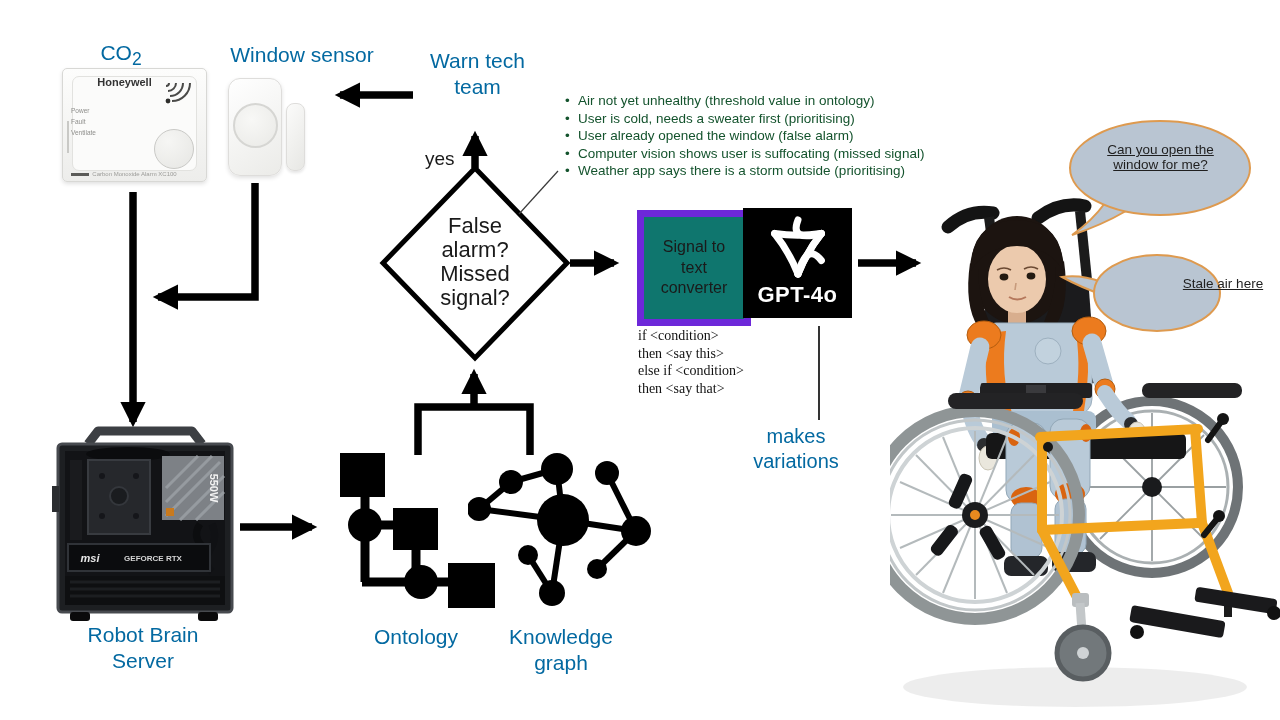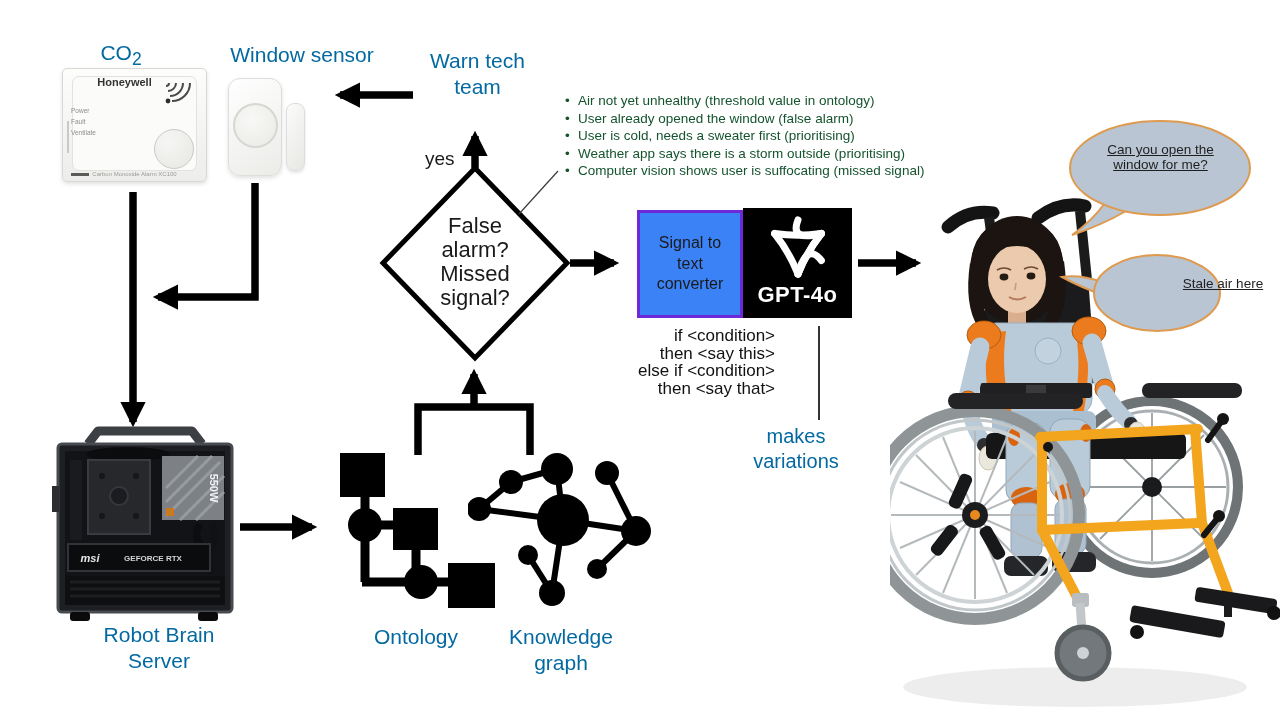--- a/index.html
+++ b/index.html
@@ -5,26 +5,26 @@
   html,body{margin:0;padding:0;background:#fff;}
   #canvas{position:relative;width:1280px;height:720px;background:#ffffff;overflow:hidden;
           font-family:"Liberation Sans",sans-serif;color:#1a1a1a;}
   .abs{position:absolute;}
   .lbl{font-size:21px;line-height:1.25;text-align:center;color:#0369a1;}
   
   #reasons{margin:0;padding:0;list-style:none;font-size:13.5px;line-height:17.6px;color:#14532d;}
   #reasons li{position:relative;padding-left:13px;}
   #reasons li::before{content:"\2022";position:absolute;left:0;top:0;}
   
-  .conv-box{border:3px solid #6d28d9;background:#3b82f6;display:flex;align-items:center;justify-content:center;
+  .conv-box{border:7px solid #6d28d9;background:#0f766e;display:flex;align-items:center;justify-content:center;
             text-align:center;font-size:16px;line-height:1.3;}
   .gpt-box{background:#000;display:flex;flex-direction:column;align-items:center;justify-content:flex-start;}
   .gpt-label{color:#fff;font-size:22px;font-weight:bold;letter-spacing:0.5px;margin-top:2px;}
-  .code{font-family:Liberation Sans, sans-serif;font-size:17px;line-height:17.5px;
-        white-space:pre;color:#111;text-align:right;}
+  .code{font-family:Liberation Serif, serif;font-size:14px;line-height:17.5px;
+        white-space:pre;color:#111;}
   
   .hw{left:62px;top:68px;width:143px;height:112px;border-radius:5px;border:1px solid #d8d8d5;
       background:linear-gradient(#fdfdfc,#ededeb);box-shadow:0 2px 4px rgba(0,0,0,0.12);}
   .hw-panel{position:absolute;left:9px;top:7px;right:9px;bottom:10px;border:1px solid #e2e2df;
       border-radius:7px;background:#fbfbfa;}
   .hw-brand{position:absolute;top:7px;left:0;right:20px;text-align:center;font-size:11px;font-weight:bold;color:#333;}
   .hw-leds{position:absolute;left:8px;top:36px;font-size:6.5px;line-height:11px;color:#8e8e8b;}
   .hw-btn{position:absolute;right:12px;bottom:12px;width:38px;height:38px;border-radius:50%;
       border:1.5px solid #c9c9c6;background:radial-gradient(circle at 35% 30%,#f6f6f4,#e6e6e3);}
   .hw-model{position:absolute;bottom:4px;left:0;right:0;text-align:center;font-size:6px;color:#9b9b98;}
@@ -109,24 +109,24 @@
   </div>
   <div class="abs ws-magnet"></div>
 
   <div class="abs lbl" style="left:420px;top:48px;width:115px;">Warn tech team</div>
   <div class="abs" style="left:425px;top:148px;width:42px;font-size:19px;">yes</div>
 
   <div class="abs" style="left:430px;top:214px;width:90px;font-size:22px;line-height:24px;text-align:center;">False alarm? Missed signal?</div>
 
   <ul id="reasons" class="abs" style="left:565px;top:92px;width:425px;">
     <li>Air not yet unhealthy (threshold value in ontology)</li>
+    <li>User is cold, needs a sweater first (prioritising)</li>
     <li>User already opened the window (false alarm)</li>
-    <li>User is cold, needs a sweater first (prioritising)</li>
+    <li>Computer vision shows user is suffocating (missed signal)</li>
     <li>Weather app says there is a storm outside (prioritising)</li>
-    <li>Computer vision shows user is suffocating (missed signal)</li>
   </ul>
 
   <div class="abs conv-box" style="left:637px;top:210px;width:100px;height:102px;">
     <div style="width:82px;">Signal to text converter</div>
   </div>
   <div class="abs gpt-box" style="left:743px;top:208px;width:109px;height:110px;">
     <svg width="66" height="66" viewBox="-33 -33 66 66" style="margin-top:6px;">
       <g stroke="#fff" stroke-width="7" fill="none" stroke-linecap="round">
         <path d="M23.4,-13.5 Q8.7,5 0,27"></path>
         <path d="M23.4,13.5 Q0,10 -23.4,13.5" transform="rotate(-60)"></path>
@@ -173,21 +173,21 @@
       <rect x="18" y="118" width="142" height="27" fill="#0b0c0e" stroke="#303338" stroke-width="2"></rect>
       <text x="40" y="136" font-size="11" font-style="italic" font-weight="bold" fill="#e8e8e8" font-family="Liberation Sans, sans-serif" text-anchor="middle">msi</text>
       <text x="103" y="135" font-size="8" font-weight="bold" fill="#d5d5d5" font-family="Liberation Sans, sans-serif" text-anchor="middle">GEFORCE RTX</text>
     </g>
     <rect x="15" y="150" width="160" height="29" fill="#0e0f11"></rect>
     <path d="M20,156 L170,156 M20,163 L170,163 M20,170 L170,170" stroke="#1c1e21" stroke-width="3"></path>
     <rect x="20" y="186" width="20" height="9" rx="3" fill="#0a0a0b"></rect>
     <rect x="148" y="186" width="20" height="9" rx="3" fill="#0a0a0b"></rect>
     <rect x="2" y="60" width="7" height="26" fill="#2b2d30"></rect>
   </svg>
-  <div class="abs lbl" style="left:84px;top:622px;width:150px;">Robot Brain Server</div>
+  <div class="abs lbl" style="left:68px;top:622px;width:150px;">Robot Brain Server</div>
 
   <svg class="abs" style="left:335px;top:446px;" width="165" height="168" viewBox="335 446 165 168">
     <g stroke="#000" stroke-width="9" fill="#000">
       <line x1="365" y1="490" x2="365" y2="582"></line>
       <line x1="362" y1="525" x2="400" y2="525"></line>
       <line x1="362" y1="582" x2="455" y2="582"></line>
       <line x1="416" y1="548" x2="416" y2="570"></line>
     </g>
     <rect x="340" y="453" width="45" height="44" fill="#000"></rect>
     <rect x="393" y="508" width="45" height="42" fill="#000"></rect>

